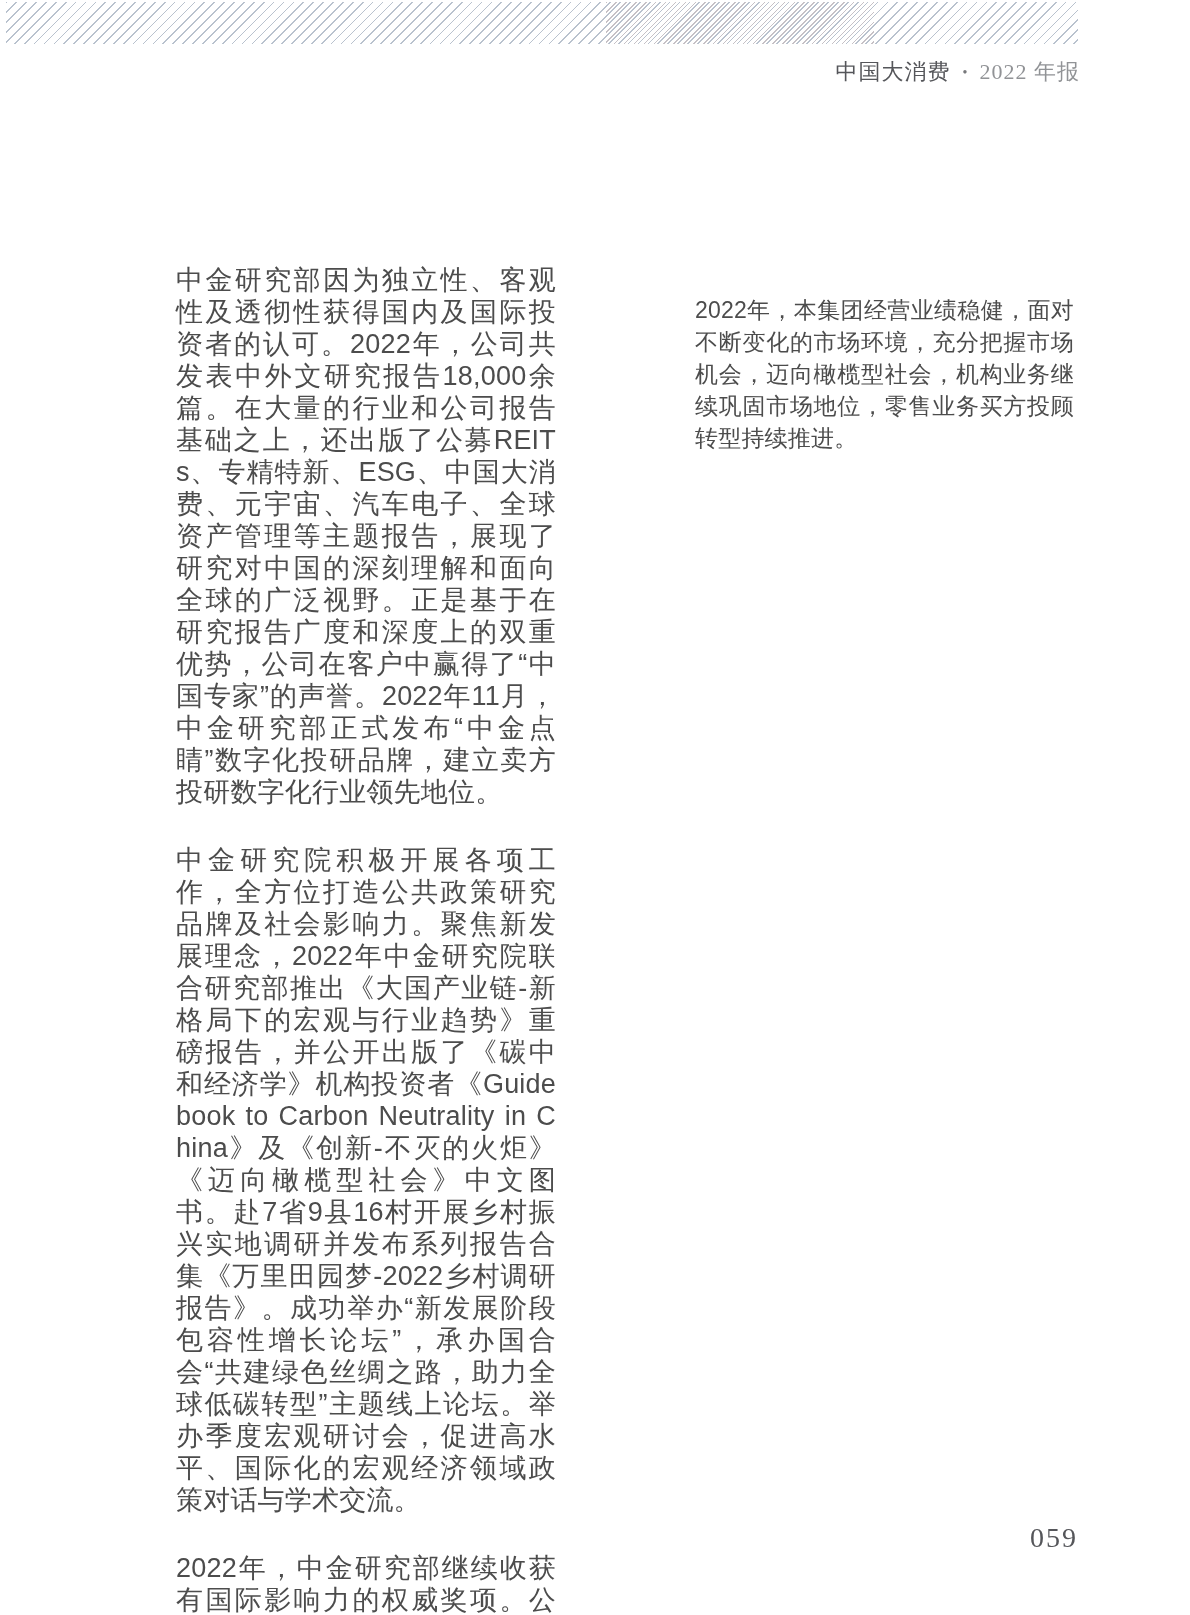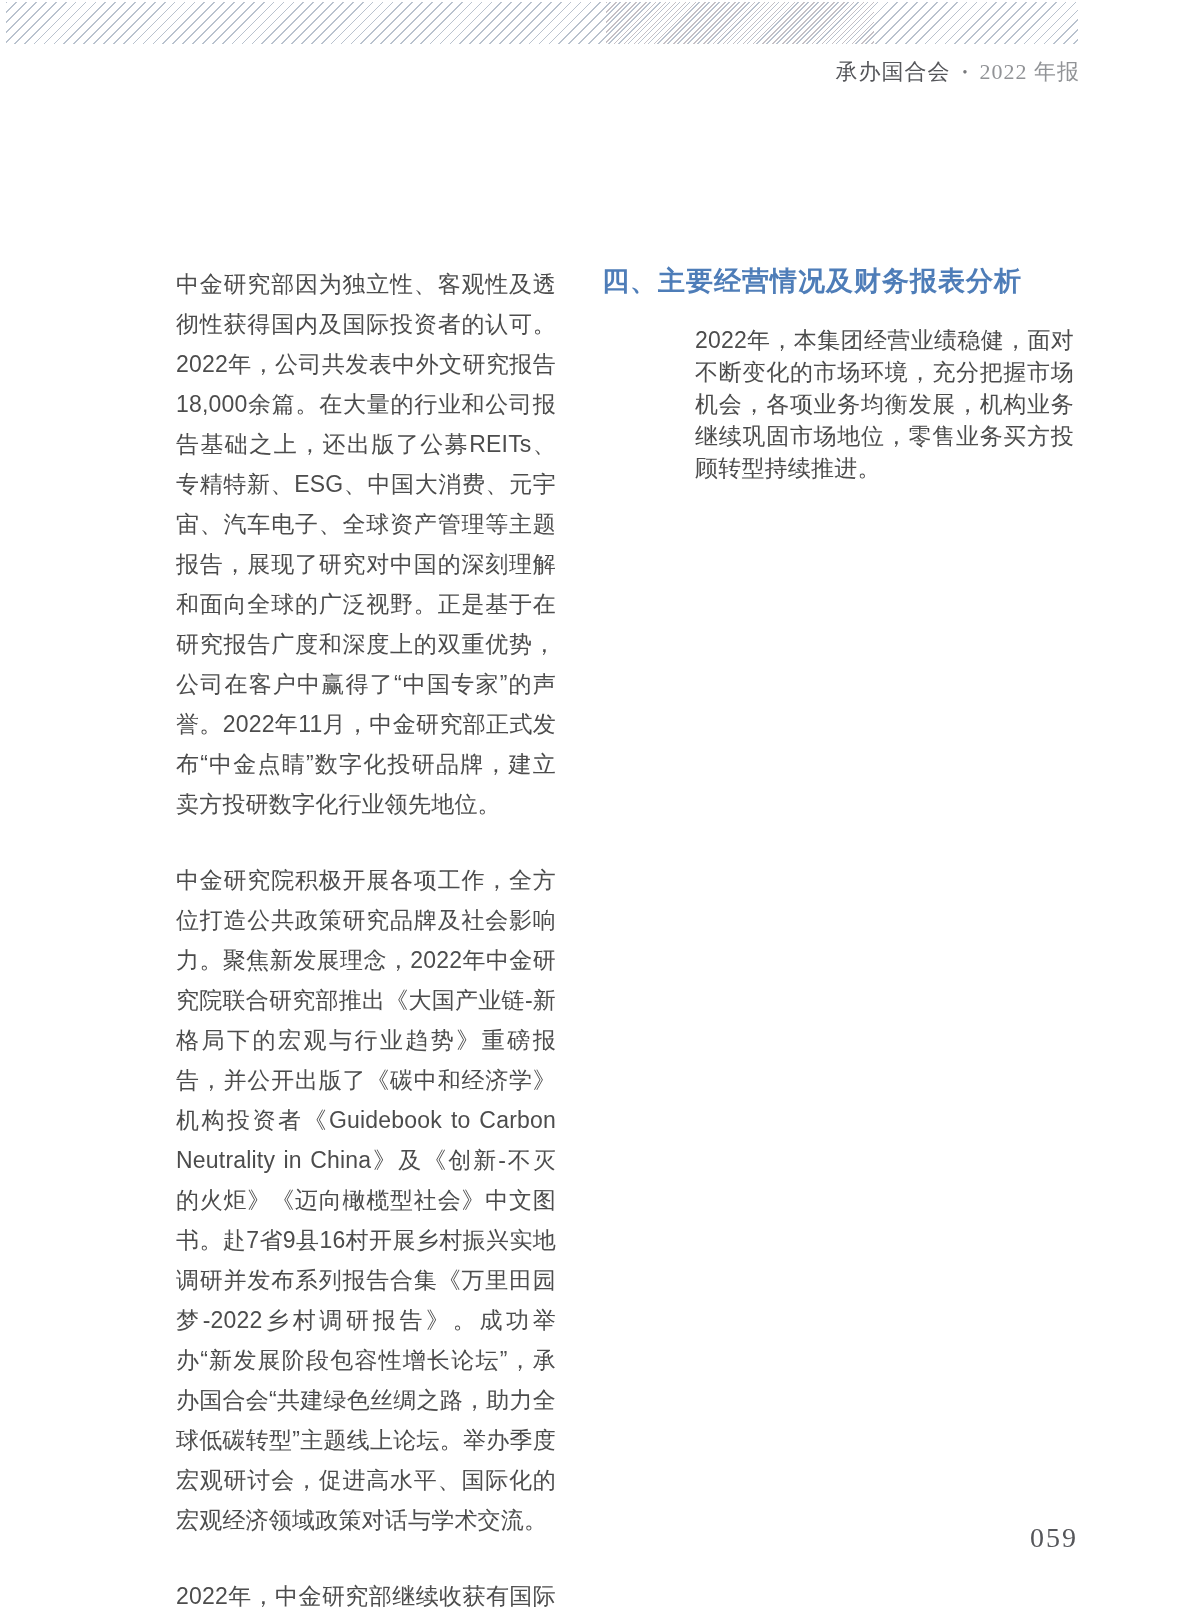--- a/index.html
+++ b/index.html
@@ -46,21 +46,21 @@
     display:inline-block;margin:0 12px;font-size:14px;
     vertical-align:2px;color:#77787b;
   }
   .running-header .edition{color:var(--header_edition);letter-spacing:1px;}
   
   .col-left{
     position:absolute;left:176px;top:264px;width:380px;
   }
   .col-left p{
     margin:0 0 36px 0;
-    font-size:23px;line-height:40px;
+    font-size:27px;line-height:32px;
     color:var(--body_text);
     text-align:justify;
     word-break:break-all;
     letter-spacing:0.2px;
   }
   .col-right{
     position:absolute;left:602px;top:266px;width:472px;
   }
   .col-right .section-heading{
     margin:0;
@@ -97,31 +97,30 @@
   }
 </style>
 </head>
 <body>
 
 <div class="page">
 
   <div class="hatch-band"></div>
 
   <div class="running-header">
-    <span class="brand">承办国合会</span><span class="dot">•</span><span class="edition">2022 年报</span>
+    <span class="brand">中国大消费</span><span class="dot">•</span><span class="edition">2022 年报</span>
   </div>
 
   <div class="col-left">
     <p>中金研究部因为独立性、客观性及透彻性获得国内及国际投资者的认可。2022年，公司共发表中外文研究报告18,000余篇。在大量的行业和公司报告基础之上，还出版了公募REITs、专精特新、ESG、中国大消费、元宇宙、汽车电子、全球资产管理等主题报告，展现了研究对中国的深刻理解和面向全球的广泛视野。正是基于在研究报告广度和深度上的双重优势，公司在客户中赢得了“中国专家”的声誉。2022年11月，中金研究部正式发布“中金点睛”数字化投研品牌，建立卖方投研数字化行业领先地位。</p>
     <p>中金研究院积极开展各项工作，全方位打造公共政策研究品牌及社会影响力。聚焦新发展理念，2022年中金研究院联合研究部推出《大国产业链-新格局下的宏观与行业趋势》重磅报告，并公开出版了《碳中和经济学》机构投资者《Guidebook to Carbon Neutrality in China》及《创新-不灭的火炬》《迈向橄榄型社会》中文图书。赴7省9县16村开展乡村振兴实地调研并发布系列报告合集《万里田园梦-2022乡村调研报告》。成功举办“新发展阶段包容性增长论坛”，承办国合会“共建绿色丝绸之路，助力全球低碳转型”主题线上论坛。举办季度宏观研讨会，促进高水平、国际化的宏观经济领域政策对话与学术交流。</p>
     <p>2022年，中金研究部继续收获有国际影响力的权威奖项。公司于2006年至2022年连续十七年被《亚洲货币》评为“最佳中国研究”，公司亦于2012年至2022年连续十一年被《机构投资者》授予“大中华地区最佳分析师团队奖(第一名)”。</p>
   </div>
 
   <div class="col-right">
-    <h1 class="section-heading">四、主要经营情况及财务报表分析</h1>
     <div class="body">
-      <p>2022年，本集团经营业绩稳健，面对不断变化的市场环境，充分把握市场机会，各项业务均衡发展，机构业务继续巩固市场地位，零售业务买方投顾转型持续推进。</p>
+      <p>2022年，本集团经营业绩稳健，面对不断变化的市场环境，充分把握市场机会，迈向橄榄型社会，机构业务继续巩固市场地位，零售业务买方投顾转型持续推进。</p>
     </div>
   </div>
 
   <div class="page-number">059</div>
 
 </div>
 
 </body></html>

